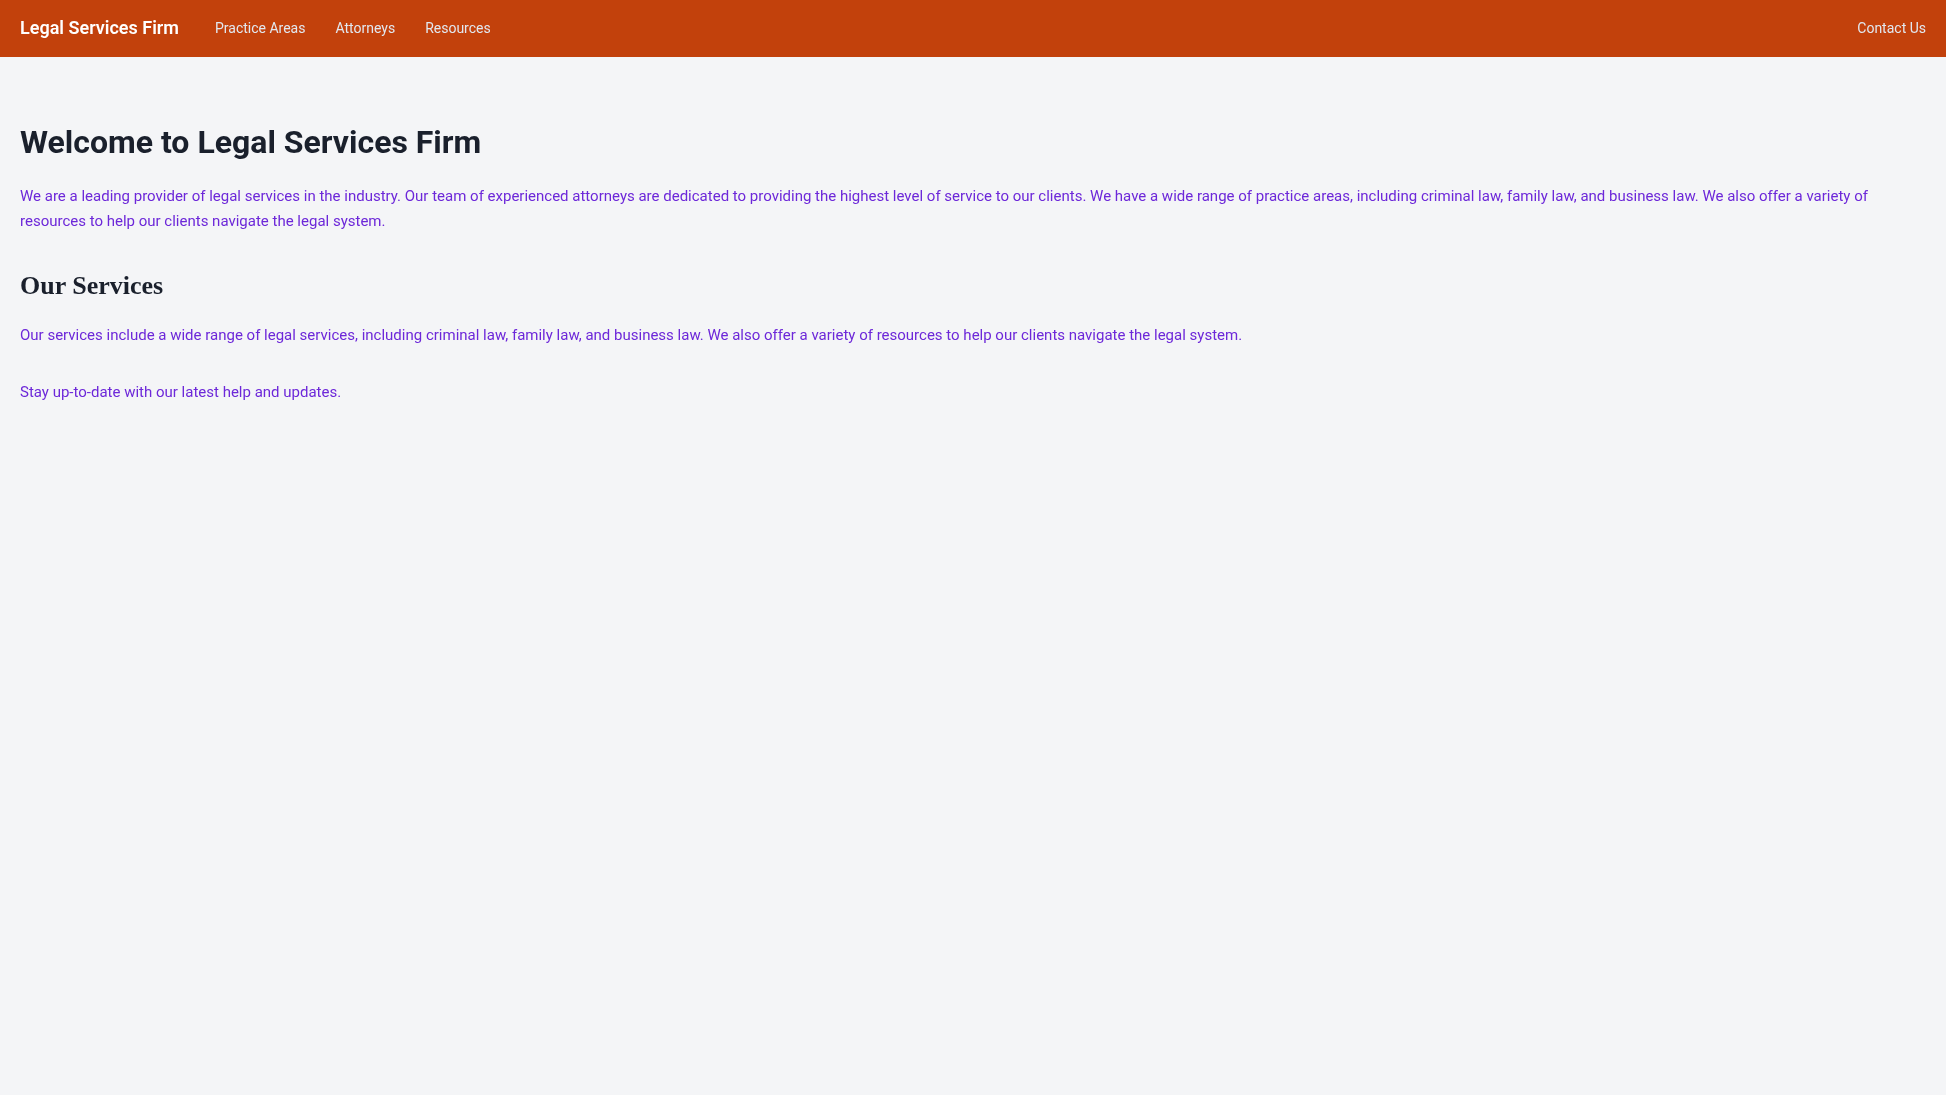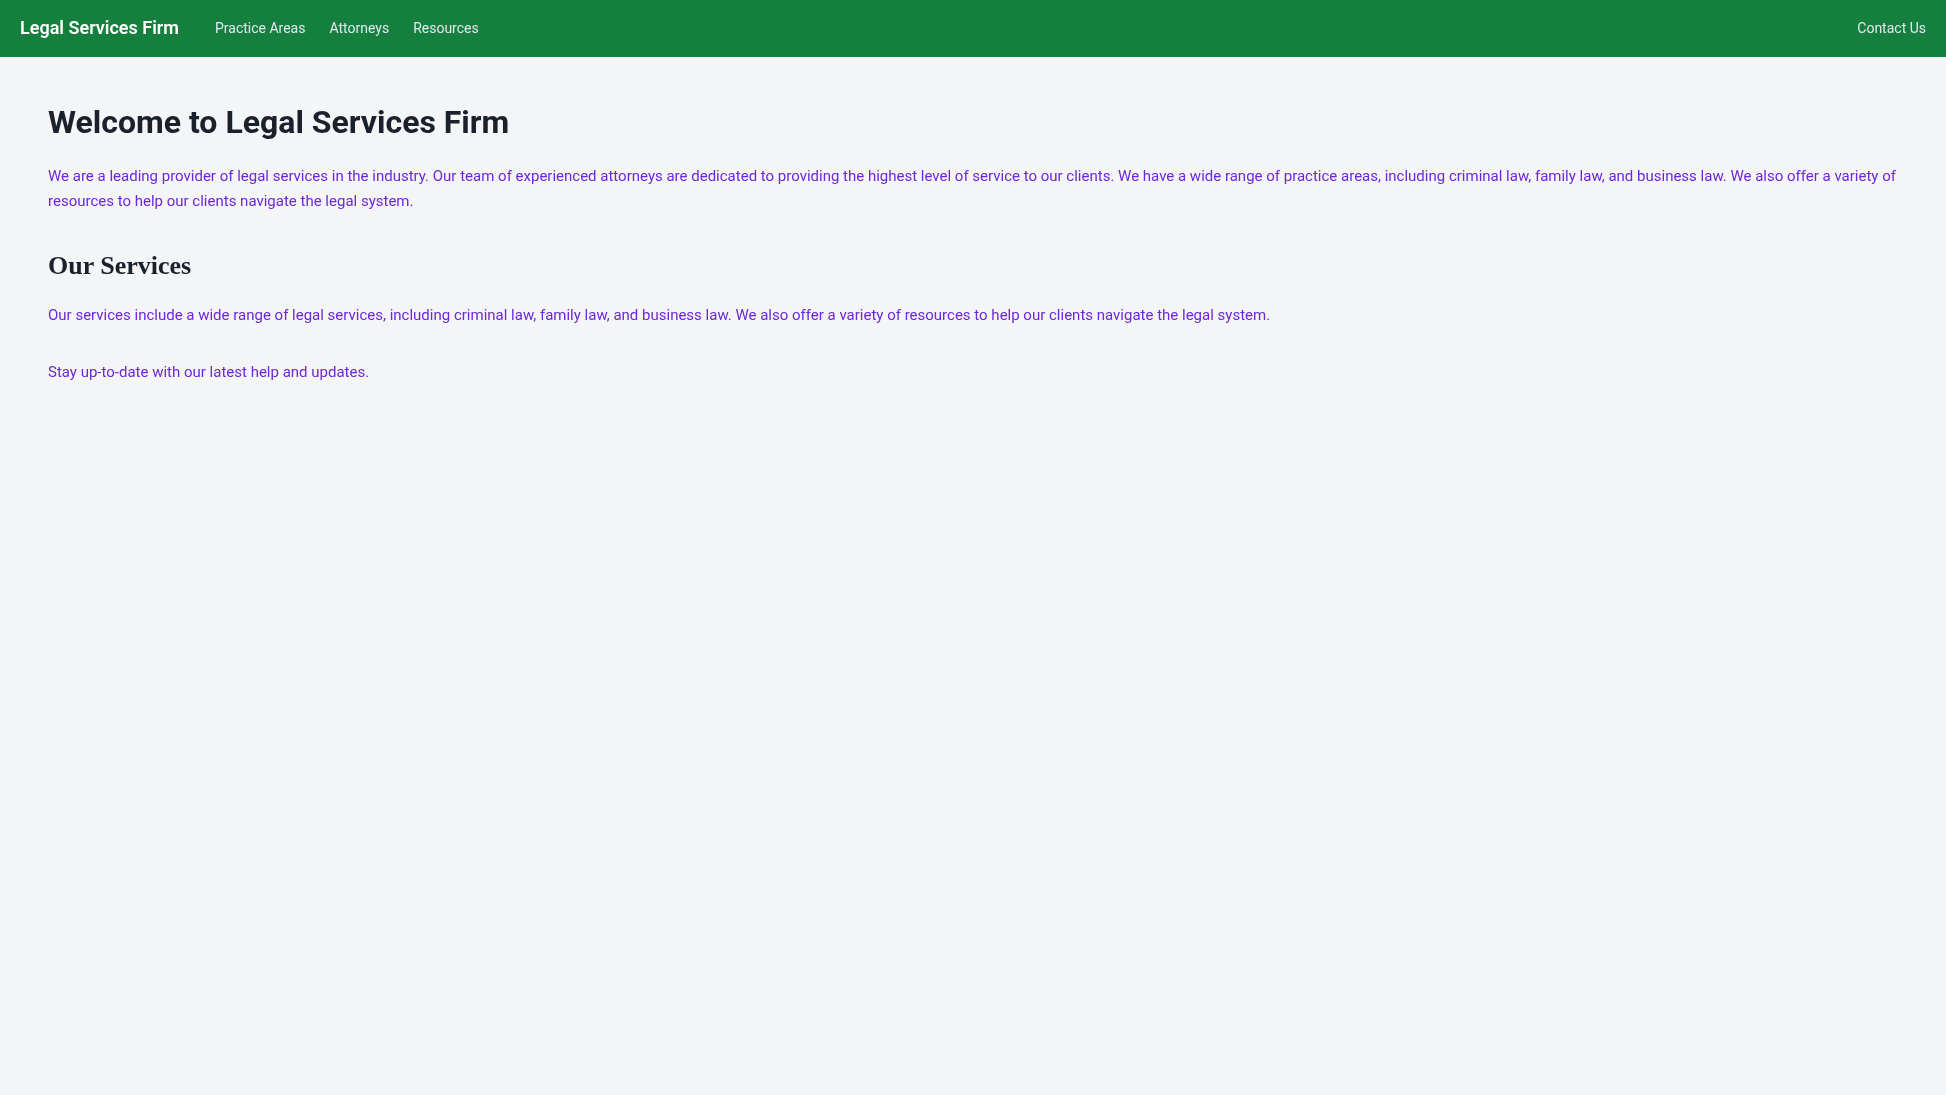--- a/index.html
+++ b/index.html
@@ -10,38 +10,38 @@
 
     body {
       background-color: #f4f5f7;
       font-family: -apple-system, BlinkMacSystemFont, "Segoe UI", Roboto, sans-serif;
       color: #1a202c;
       font-size: 15px;
       line-height: 1.6;
     }
 
     nav {
-      background-color: #15803d;
+      background-color: #c2410c;
       padding: 14px 20px;
       display: flex;
       align-items: center;
       justify-content: space-between;
     }
 
     .nav-brand {
       color: #fff;
       font-size: 18px;
       font-weight: 600;
       text-decoration: none;
       white-space: nowrap;
     }
 
     .nav-links {
       display: flex;
-      gap: 0;
+      gap: 6px;
       list-style: none;
       margin-left: 24px;
       justify-content: space-between;
     }
 
     .nav-links li a {
       color: #e2e8f0;
       text-decoration: none;
       padding: 6px 12px;
       font-size: 14px;
@@ -51,23 +51,22 @@
       display: flex;
       align-items: center;
     }
 
     .nav-right {
       color: #e2e8f0;
       font-size: 14px;
     }
 
     main {
-      padding: 40px 20px;
+      padding: 60px 20px;
       max-width: 100%;
-      margin-left: 28px;
     }
 
     section {
       margin-bottom: 32px;
     }
 
     h1 {
       font-size: 32px;
       font-weight: 700;
       margin-bottom: 16px;

